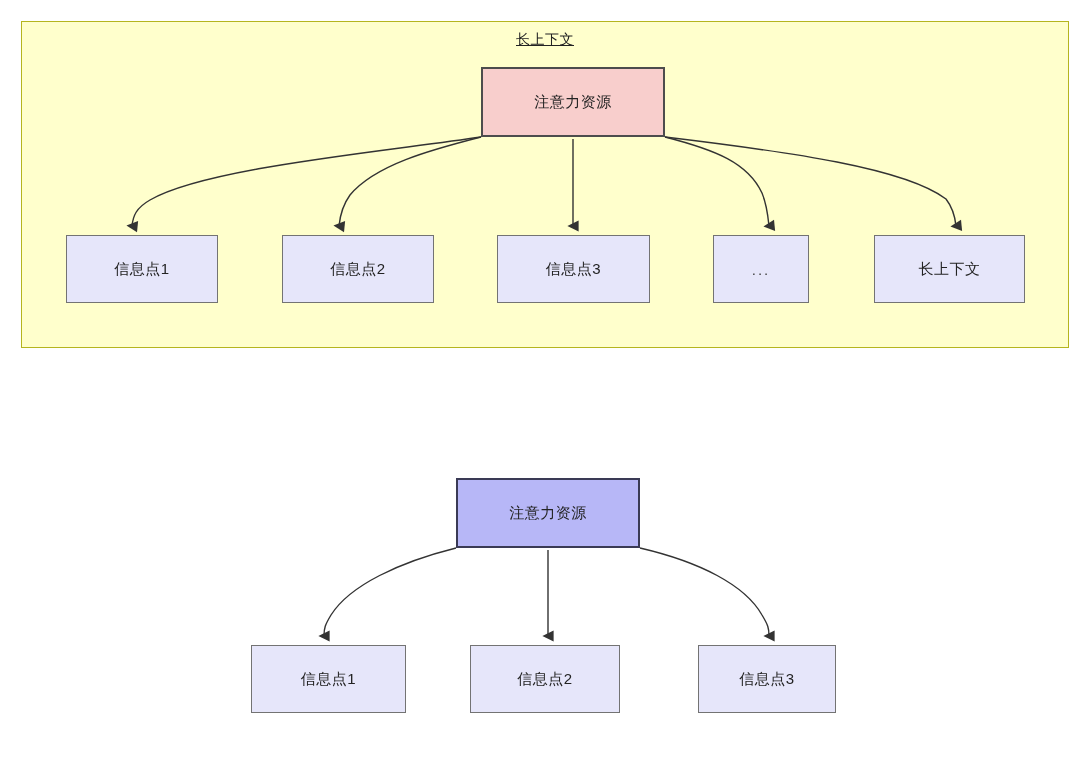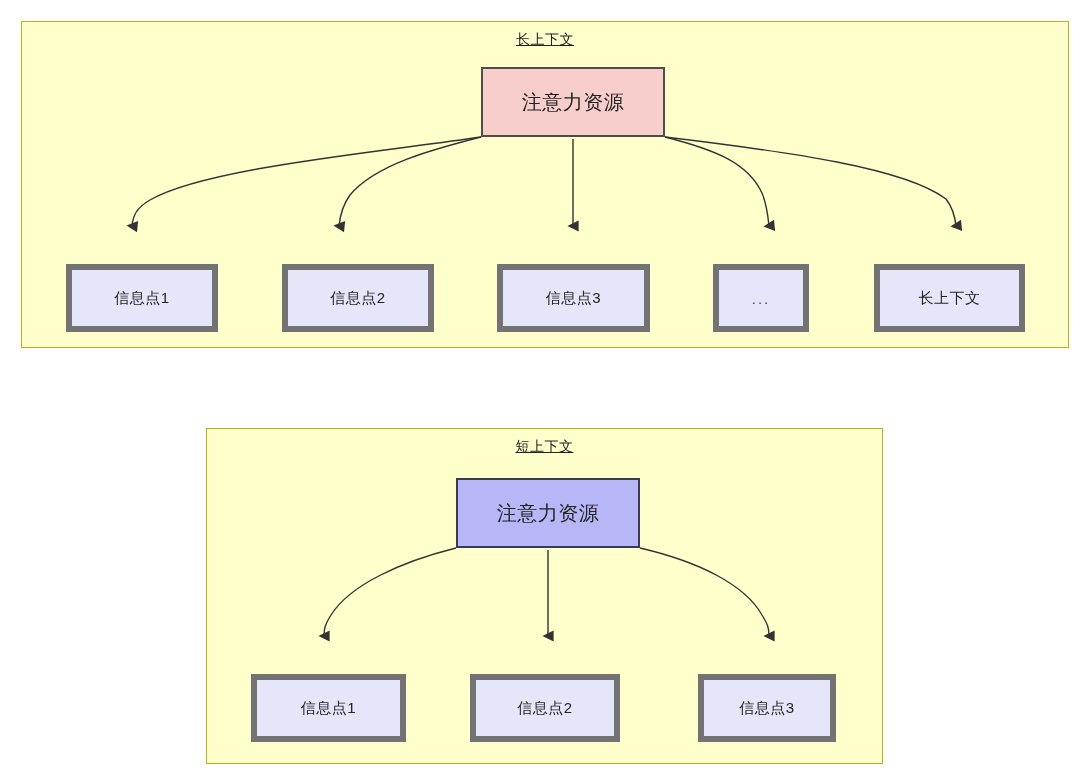--- a/index.html
+++ b/index.html
@@ -43,37 +43,36 @@
     top: 9px;
     left: 0;
     text-decoration: underline;
   }
   .node {
     position: absolute;
     box-sizing: border-box;
     display: flex;
     align-items: center;
     justify-content: center;
-    font-size: 20px;
+    font-size: 15px;
     color: #232323;
     letter-spacing: 0.5px;
   }
   .node-attention-long {
     background: #f8cecc;
     border: 2px solid #4d4d4d;
   }
   .node-attention-short {
     background: #b7b7f7;
     border: 2px solid #3a3a55;
   }
   .node-info {
     background: #e6e6fa;
-    border: 6px solid #737373;
+    border: 1px solid #737373;
     font-size: 15px;
-    margin-top: 29px;
   }
   .node-ellipsis {
     font-size: 15px;
     letter-spacing: 2px;
     color: #444;
   }
 </style>
 </head>
 <body>
 
@@ -103,23 +102,20 @@
   <div class="node node-info" style="left:66px; top:235px; width:152px; height:68px;">信息点1</div>
 
   <div class="node node-info" style="left:282px; top:235px; width:152px; height:68px;">信息点2</div>
 
   <div class="node node-info" style="left:497px; top:235px; width:153px; height:68px;">信息点3</div>
 
   <div class="node node-info node-ellipsis" style="left:713px; top:235px; width:96px; height:68px;">...</div>
 
   <div class="node node-info" style="left:874px; top:235px; width:151px; height:68px;">长上下文</div>
 
-  <div class="group-box" style="left:206px; top:428px; width:677px; height:336px;">
-    <div class="group-title">短上下文</div>
-  </div>
 
   <svg class="svg-layer" viewBox="0 0 1080 774" xmlns="http://www.w3.org/2000/svg">
     <defs>
       <marker id="arrowB" markerWidth="10" markerHeight="10" refX="5" refY="5" orient="auto" markerUnits="strokeWidth">
         <path d="M1,1 L9,1 L5,9 z" fill="#333333"></path>
       </marker>
     </defs>
     <g fill="none" stroke="#333333" stroke-width="1.4" marker-end="url(#arrowB)">
       <path d="M456,548 C400,562 350,585 331,615 C325,625 324,628 324,636"></path>
       <path d="M548,550 L548,636"></path>

